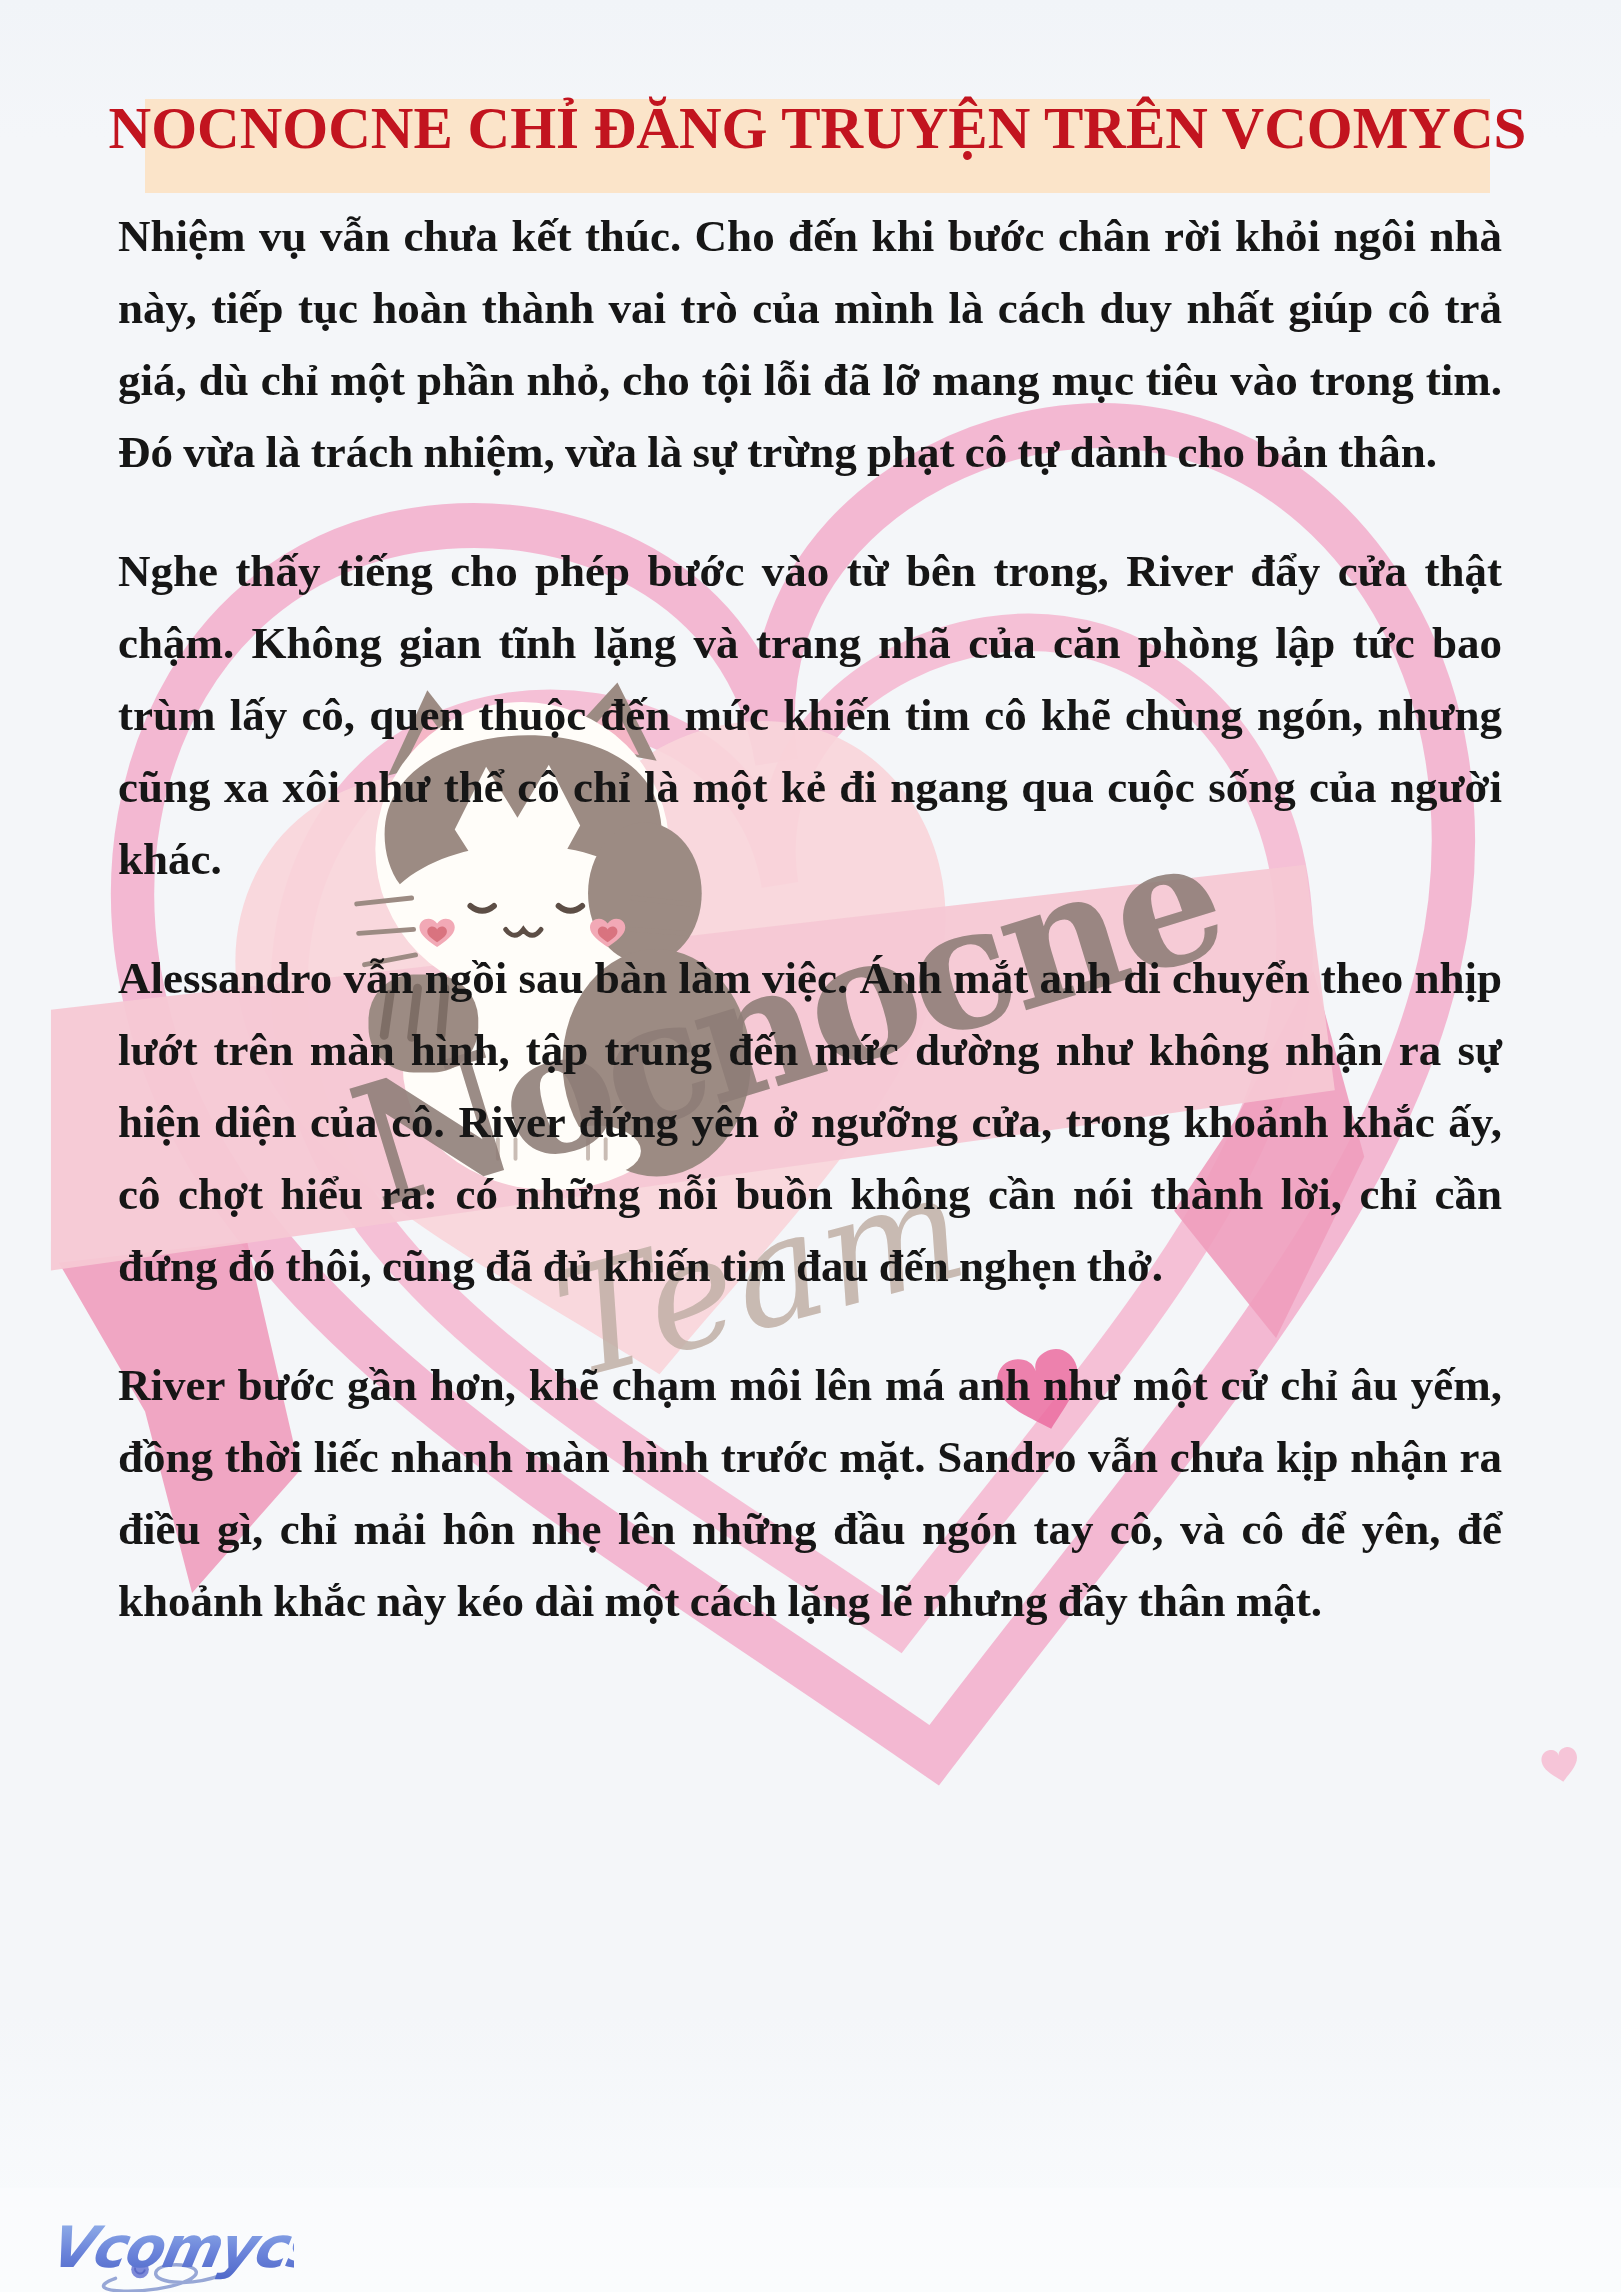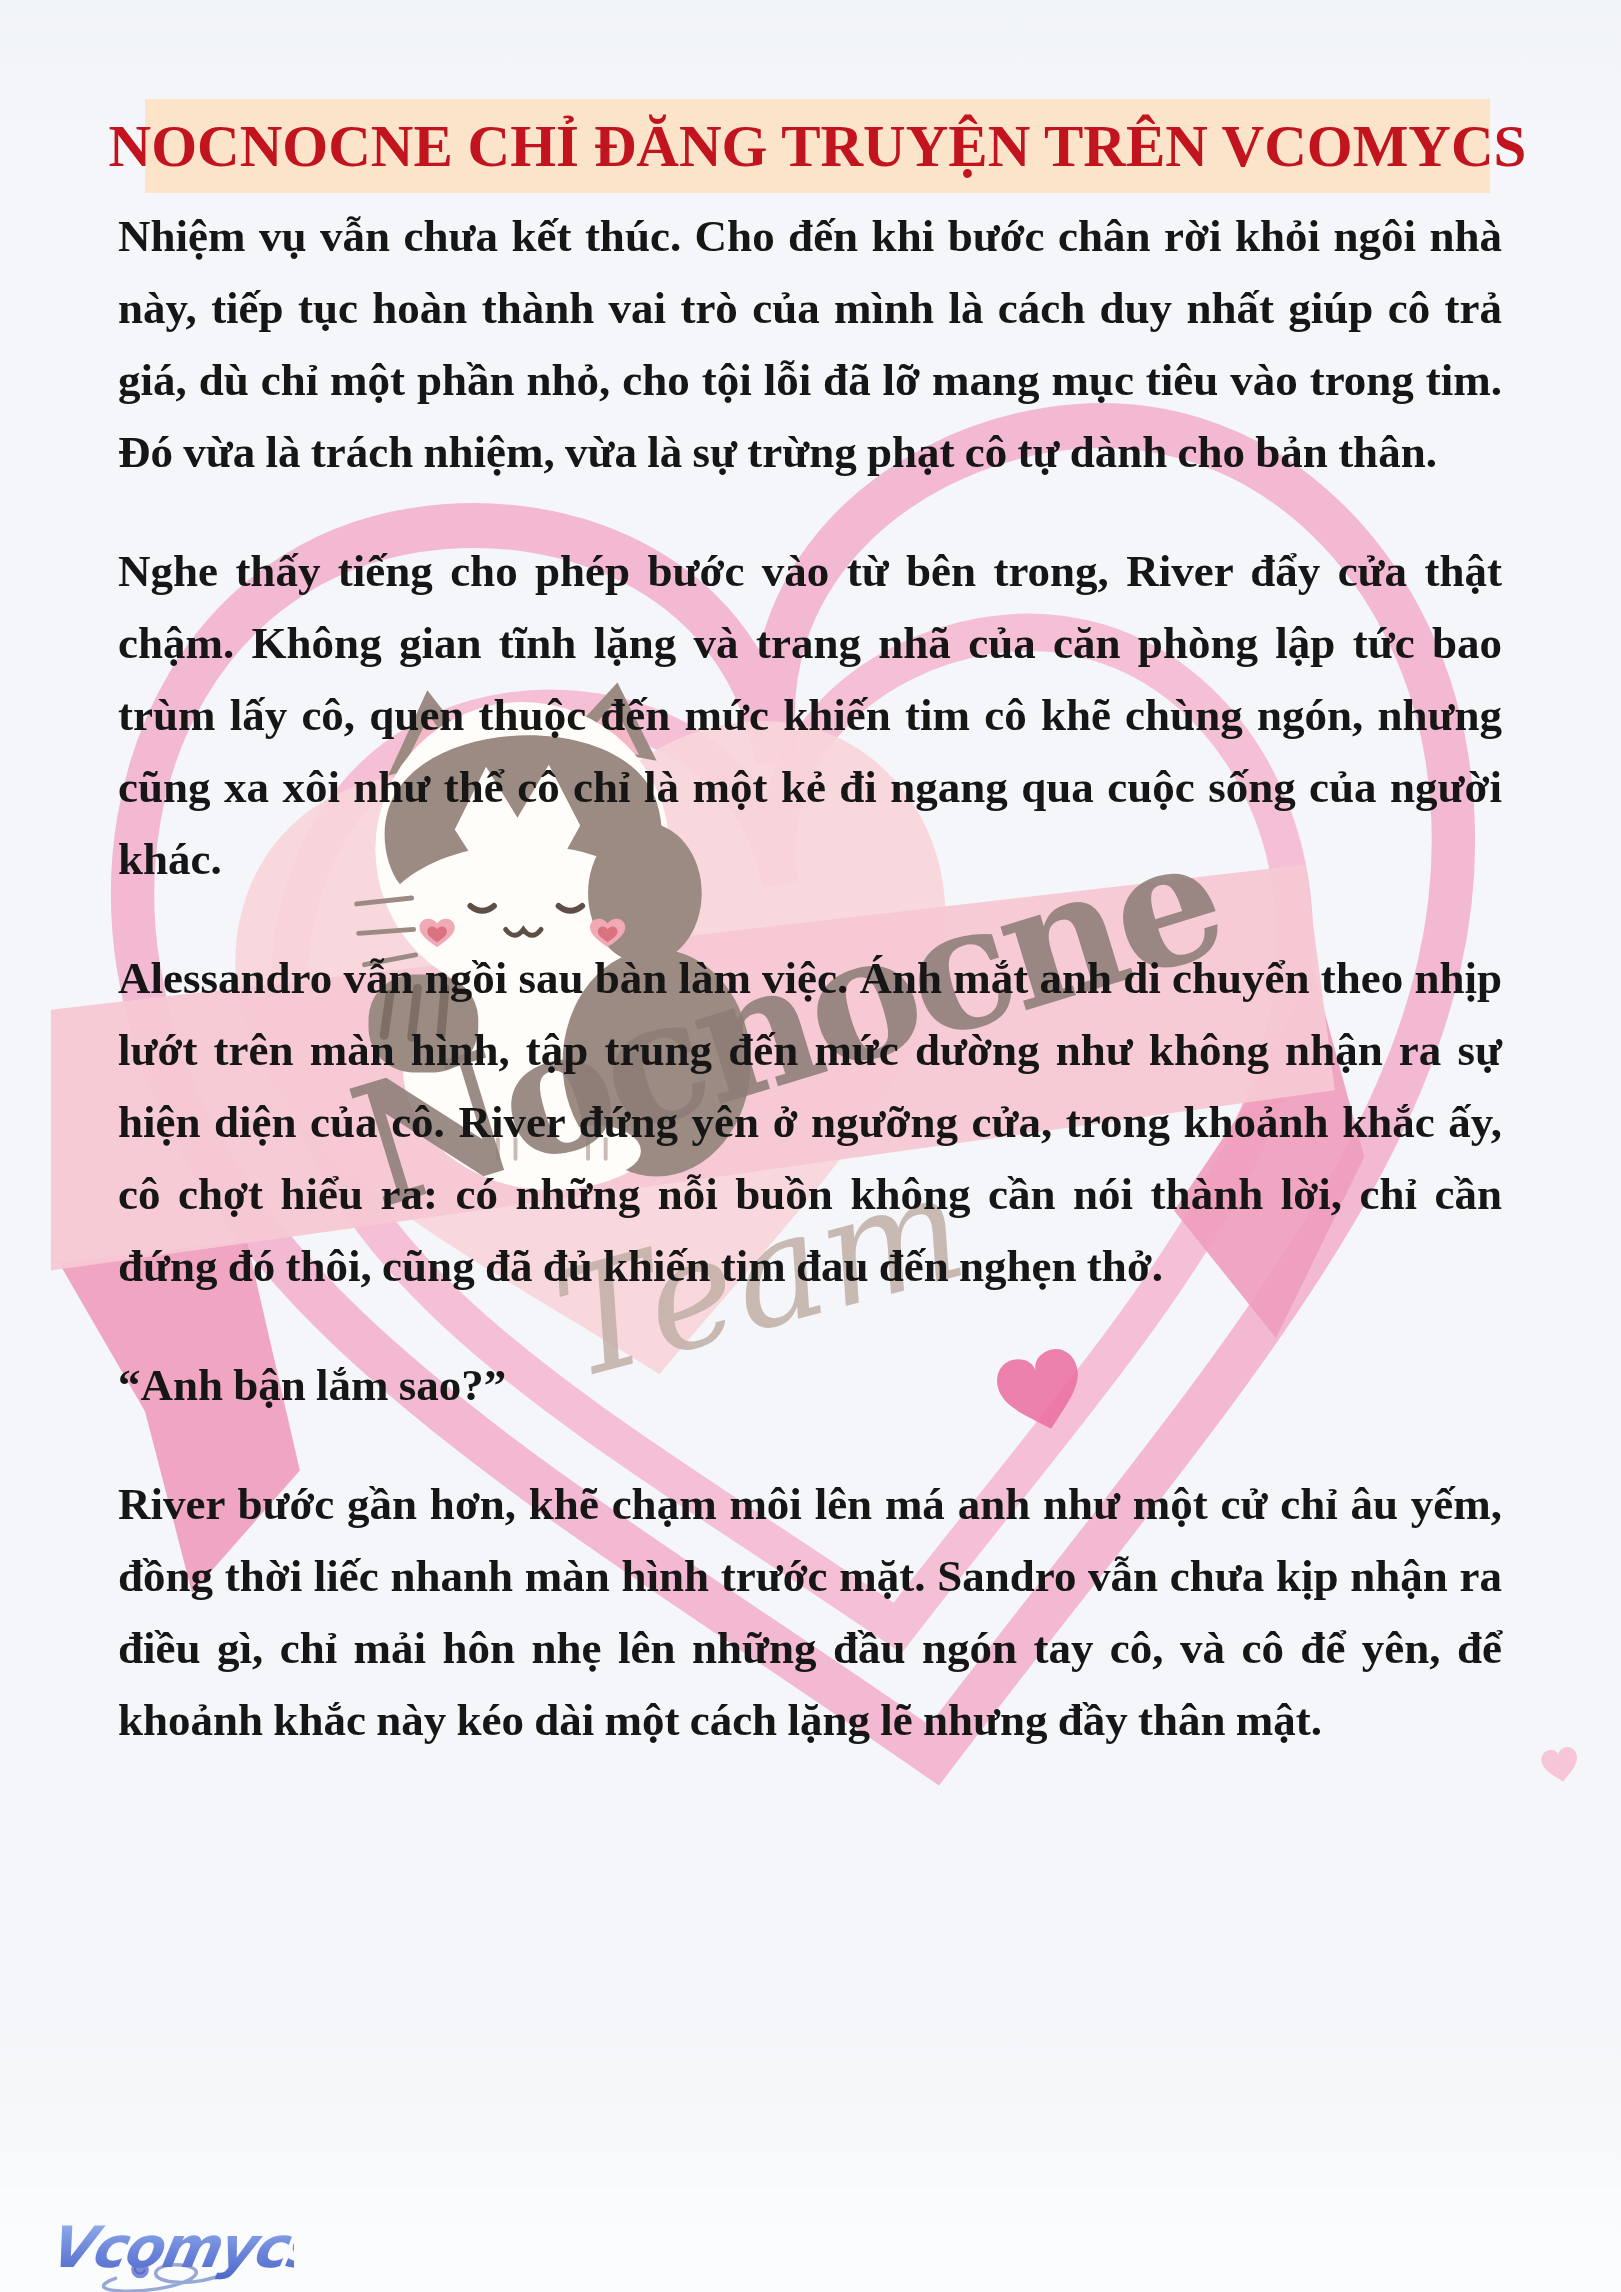--- a/index.html
+++ b/index.html
@@ -8,21 +8,21 @@
     width:1621px;height:2293px;
     margin:0 auto;
     background:linear-gradient(180deg,#f1f4f8 0%,#f4f6f9 6%,#f4f6f9 88%,#f8fafc 96%,#f9fbfd 100%);
     overflow:hidden;
     font-family:"Liberation Serif","DejaVu Serif",serif;
   }
   .watermark{position:absolute;left:0;top:0;z-index:0;}
   .title-band{
     position:absolute;left:145px;top:99px;width:1345px;height:94px;
     background:#fbe4c9;
-    display:flex;align-items:center;justify-content:center;
+    display:flex;align-items:flex-start;justify-content:center;
     z-index:2;
   }
   .title-band h1{
     margin:0;
     font:700 59px/1 "Liberation Serif","DejaVu Serif",serif;
     color:#c2141f;
     letter-spacing:0px;
     white-space:nowrap;
   }
   .story{
@@ -118,21 +118,20 @@
   <div class="bottom-band"></div>
 
   <div class="title-band">
     <h1>NOCNOCNE CHỈ ĐĂNG TRUYỆN TRÊN VCOMYCS</h1>
   </div>
 
   <div class="story">
     <p>Nhiệm vụ vẫn chưa kết thúc. Cho đến khi bước chân rời khỏi ngôi nhà này, tiếp tục hoàn thành vai trò của mình là cách duy nhất giúp cô trả giá, dù chỉ một phần nhỏ, cho tội lỗi đã lỡ mang mục tiêu vào trong tim. Đó vừa là trách nhiệm, vừa là sự trừng phạt cô tự dành cho bản thân.</p>
     <p>Nghe thấy tiếng cho phép bước vào từ bên trong, River đẩy cửa thật chậm. Không gian tĩnh lặng và trang nhã của căn phòng lập tức bao trùm lấy cô, quen thuộc đến mức khiến tim cô khẽ chùng ngón, nhưng cũng xa xôi như thể cô chỉ là một kẻ đi ngang qua cuộc sống của người khác.</p>
     <p>Alessandro vẫn ngồi sau bàn làm việc. Ánh mắt anh di chuyển theo nhịp lướt trên màn hình, tập trung đến mức dường như không nhận ra sự hiện diện của cô. River đứng yên ở ngưỡng cửa, trong khoảnh khắc ấy, cô chợt hiểu ra: có những nỗi buồn không cần nói thành lời, chỉ cần đứng đó thôi, cũng đã đủ khiến tim đau đến nghẹn thở.</p>
-    <p>“Anh bận lắm sao?”</p>
     <p>River bước gần hơn, khẽ chạm môi lên má anh như một cử chỉ âu yếm, đồng thời liếc nhanh màn hình trước mặt. Sandro vẫn chưa kịp nhận ra điều gì, chỉ mải hôn nhẹ lên những đầu ngón tay cô, và cô để yên, để khoảnh khắc này kéo dài một cách lặng lẽ nhưng đầy thân mật.</p>
   </div>
 
   <svg class="logo" width="255" height="103" viewBox="0 0 260 105">
     <defs>
       <linearGradient id="logoGrad" x1="0" y1="0" x2="0" y2="1">
         <stop offset="0" stop-color="#9ab9ec"></stop>
         <stop offset="0.55" stop-color="#6d86db"></stop>
         <stop offset="1" stop-color="#4e67c9"></stop>
       </linearGradient>

